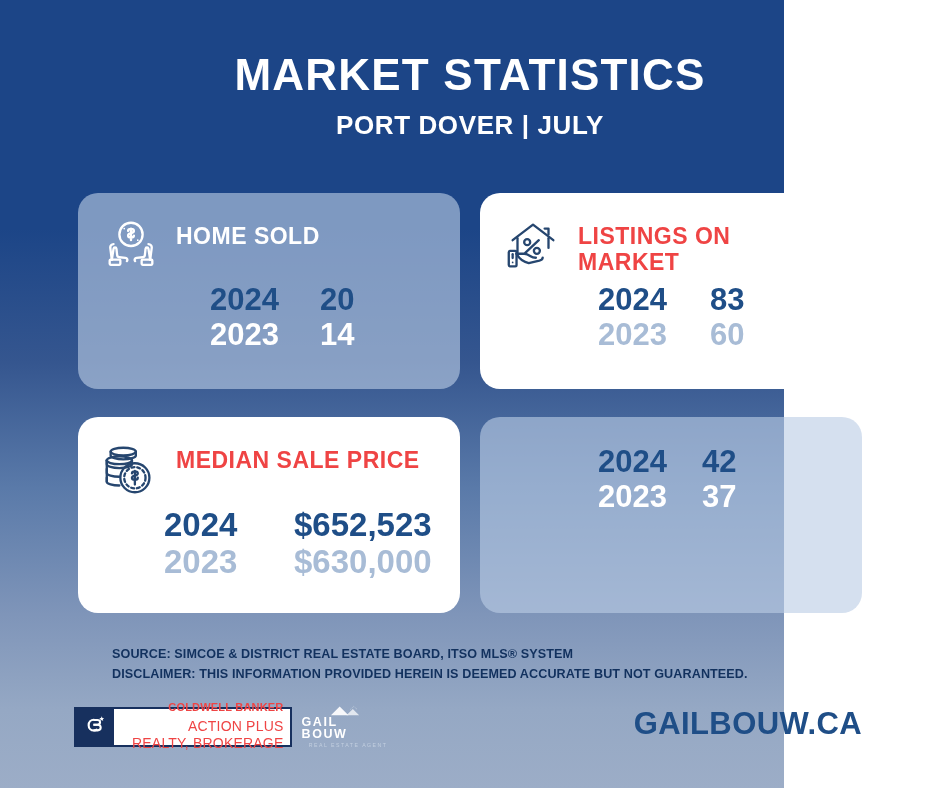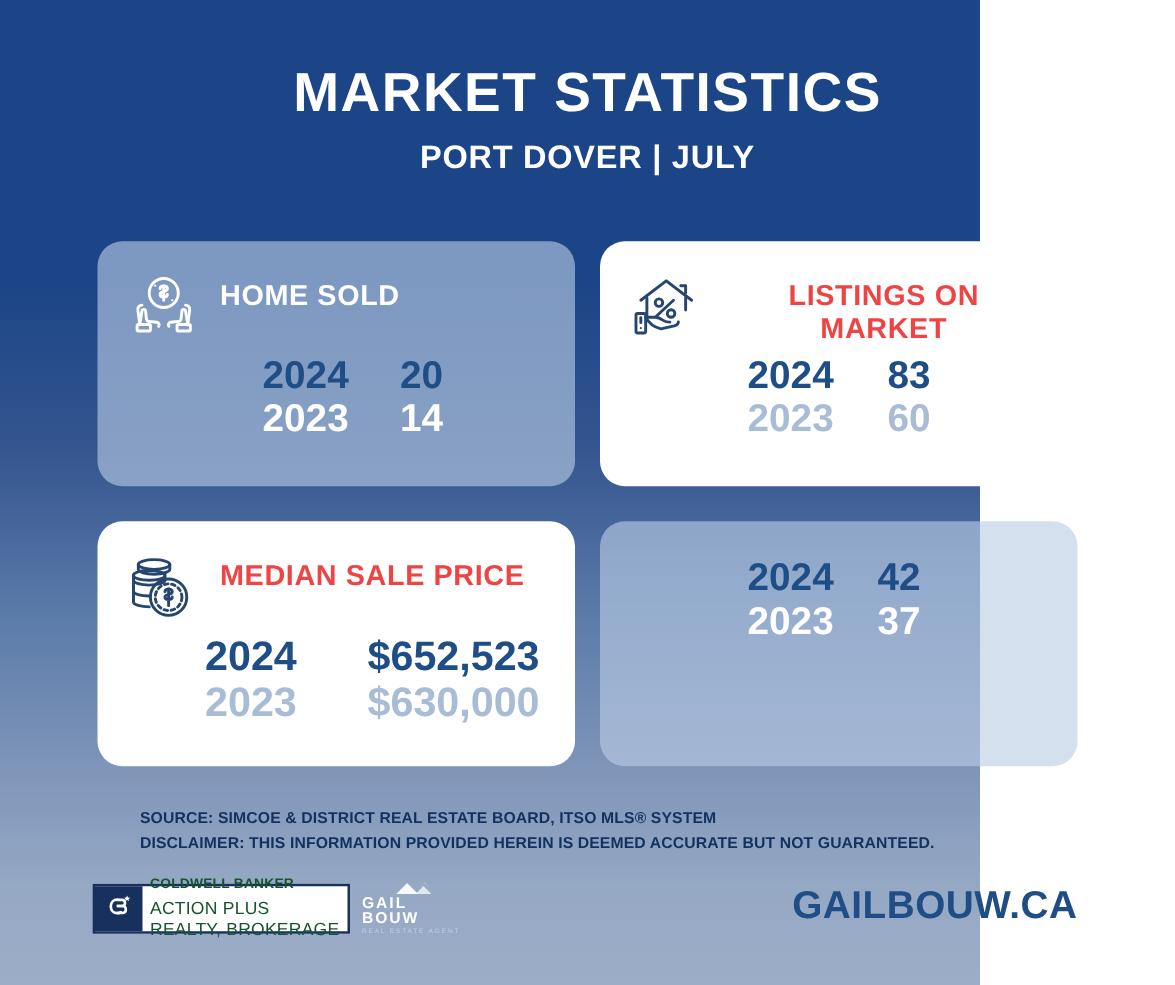--- a/index.html
+++ b/index.html
@@ -76,21 +76,20 @@
   }
   .card.white {
     background: #ffffff;
   }
 
   .card-head {
     display: flex;
     align-items: flex-start;
     gap: 14px;
     min-height: 62px;
-    text-align: center;
   }
   .card-icon {
     flex: 0 0 auto;
     width: 62px;
     height: 62px;
     display: block;
   }
   .card-title {
     font-size: 23px;
     font-weight: bold;
@@ -187,26 +186,26 @@
     box-sizing: border-box;
   }
   .cb-mark {
     width: 38px;
     background: #17305e;
     display: flex;
     align-items: center;
     justify-content: center;
   }
   .cb-text {
-    padding: 2px 6px 2px 6px;
+    padding: 2px 6px 2px 18px;
     display: flex;
     flex-direction: column;
     justify-content: center;
-    align-items: flex-start;
-    color: #14532d;
+    align-items: flex-end;
+    color: #ef4444;
   }
   .cb-line1 {
     font-size: 11px;
     font-weight: bold;
     letter-spacing: 0.2px;
     line-height: 1.1;
   }
   .cb-rule {
     width: 66%;
     height: 1px;
@@ -218,21 +217,21 @@
     font-weight: normal;
     letter-spacing: 0.2px;
     line-height: 1.25;
   }
   .gb-logo {
     width: 86px;
     height: 44px;
     position: relative;
     display: flex;
     flex-direction: column;
-    align-items: flex-start;
+    align-items: flex-end;
     justify-content: flex-end;
   }
   .gb-name {
     font-size: 12.5px;
     font-weight: bold;
     letter-spacing: 1.6px;
     color: #ffffff;
     line-height: 1;
   }
   .gb-tag {

